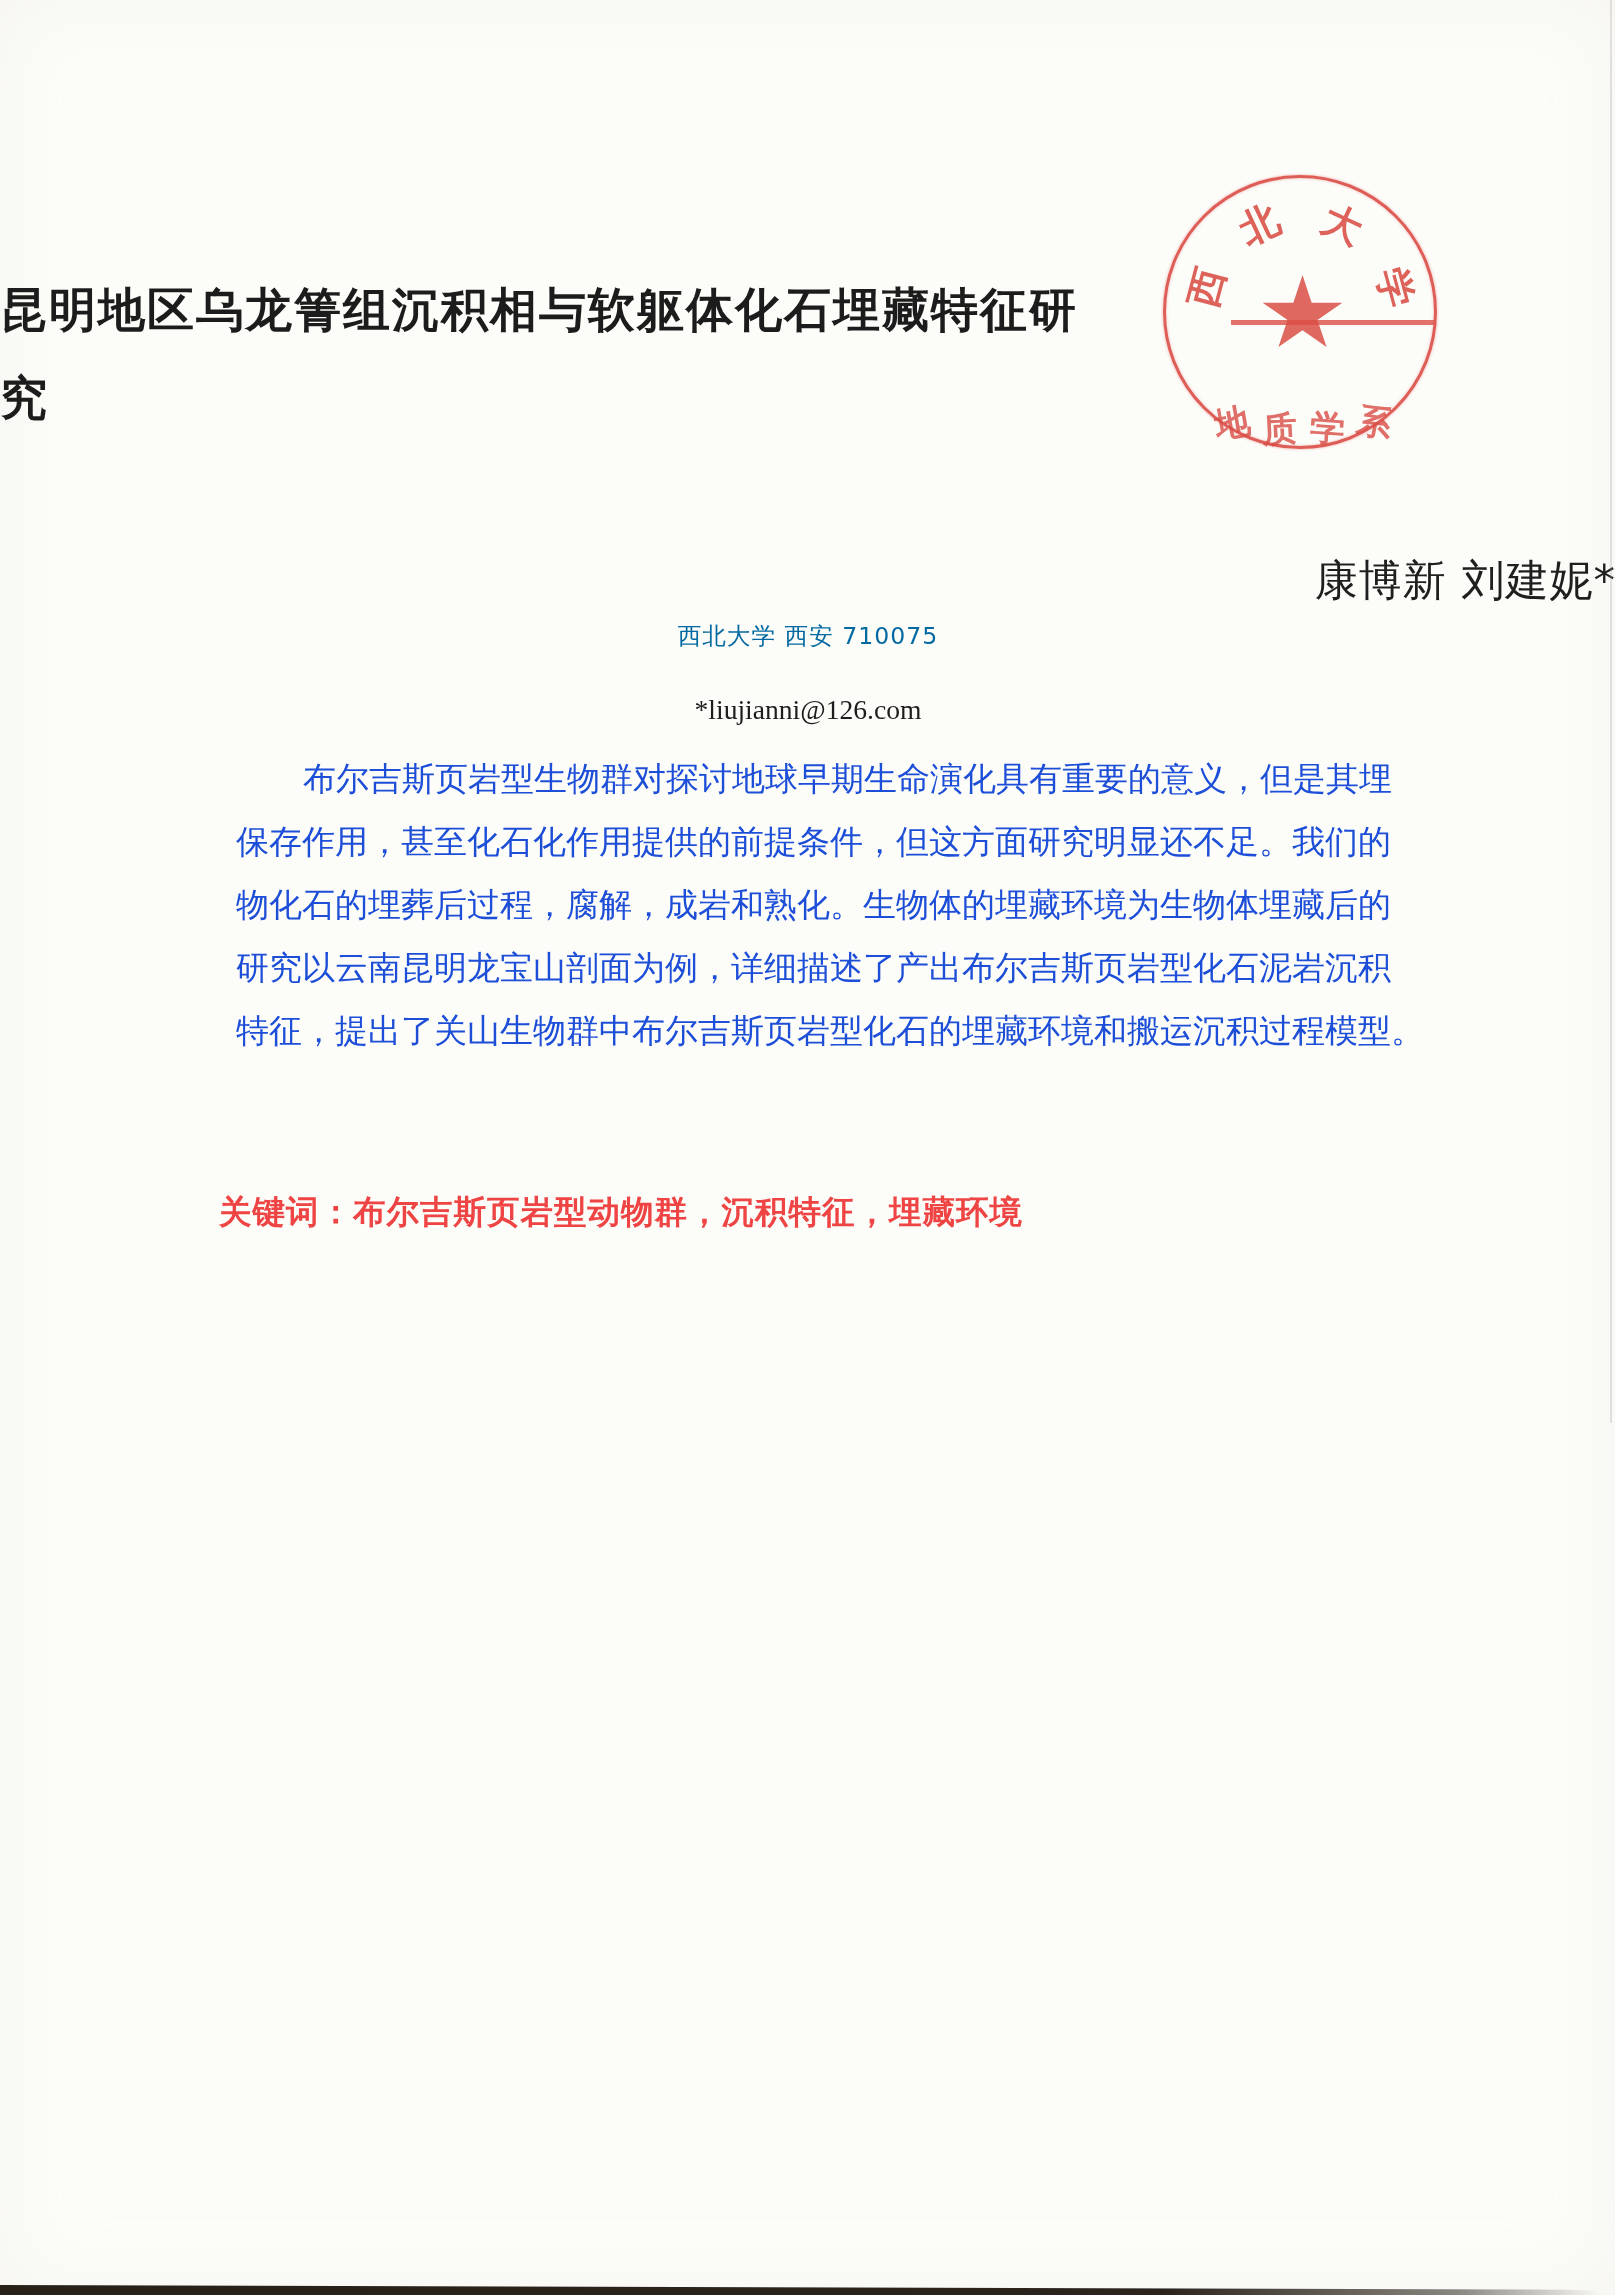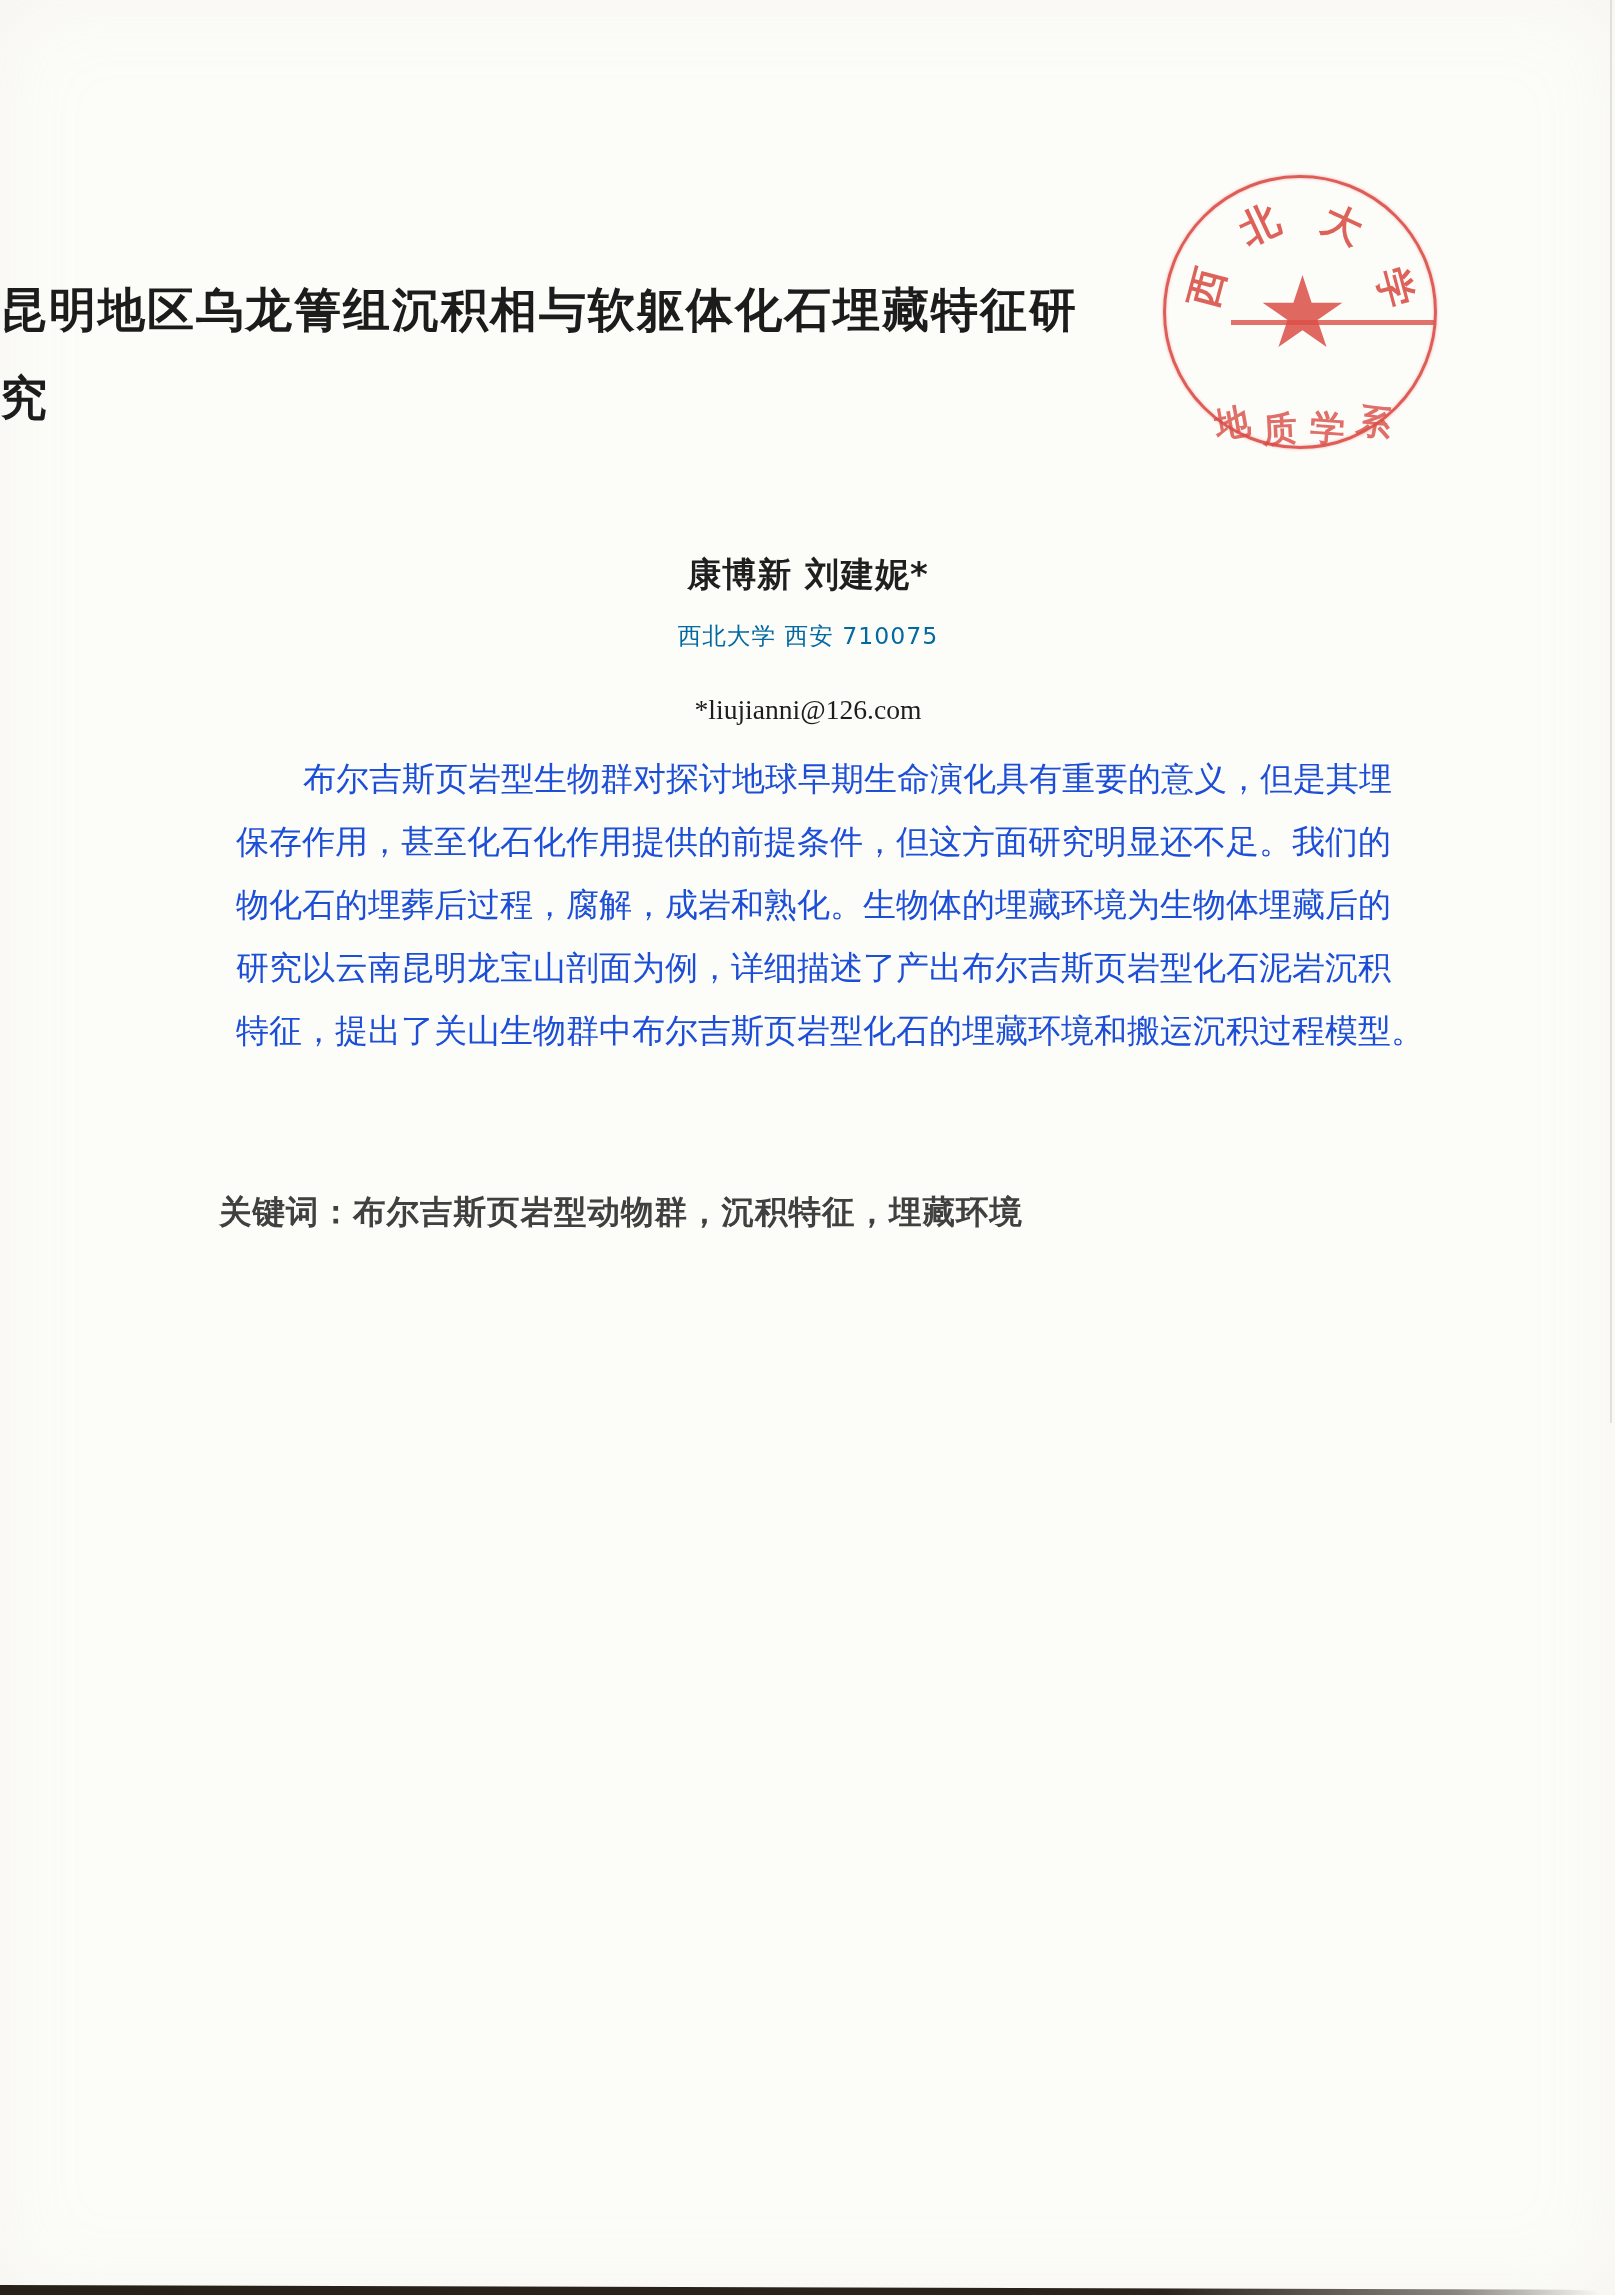--- a/index.html
+++ b/index.html
@@ -17,22 +17,22 @@
   .title-block{
     position:absolute;left:0;top:266px;width:1616px;
     text-align:left;z-index:3;
   }
   .title-line{
     font-size:47px;font-weight:bold;letter-spacing:2px;
     line-height:88px;color:#1c1c1c;
   }
   
   .authors{
-    position:absolute;left:0;top:552px;width:1616px;text-align:center;
-    font-size:34px;font-weight:bold;color:#1f1f1f;letter-spacing:1px;z-index:3;
+    position:absolute;left:0;top:552px;width:1616px;text-align:right;
+    font-size:43px;font-weight:normal;color:#1f1f1f;letter-spacing:1px;z-index:3;
   }
   .affiliation{
     position:absolute;left:0;top:620px;width:1616px;text-align:center;
     font-size:23.6px;color:#0369a1;letter-spacing:1px;z-index:3;
   }
   .email{
     position:absolute;left:0;top:694px;width:1616px;text-align:center;
     font-family:"Liberation Serif","DejaVu Serif",serif;
     font-size:27.6px;color:#1d1d1d;z-index:3;
   }
@@ -43,21 +43,21 @@
     font-size:33px;color:#1d4ed8;
   }
   .abs-line{
     line-height:63px;height:63px;white-space:nowrap;
     text-align:justify;text-align-last:justify;
   }
   .abs-line.indent{padding-left:67px;}
   
   .keywords{
     position:absolute;left:219px;top:1181px;z-index:3;
-    font-size:32.5px;font-weight:bold;color:#404040;line-height:63px;
+    font-size:32.5px;font-weight:bold;color:#ef4444;line-height:63px;
     letter-spacing:1px;white-space:nowrap;
   }
   
   .stamp{
     position:absolute;left:1163px;top:175px;width:276px;height:276px;z-index:1;
   }
   .stamp-circle{
     position:absolute;left:0;top:0;width:268px;height:268px;
     border:3.9px solid #dc5049;border-radius:50%;
     box-shadow:0 0 3px rgba(220,80,73,.55), inset 0 0 3px rgba(220,80,73,.45);

